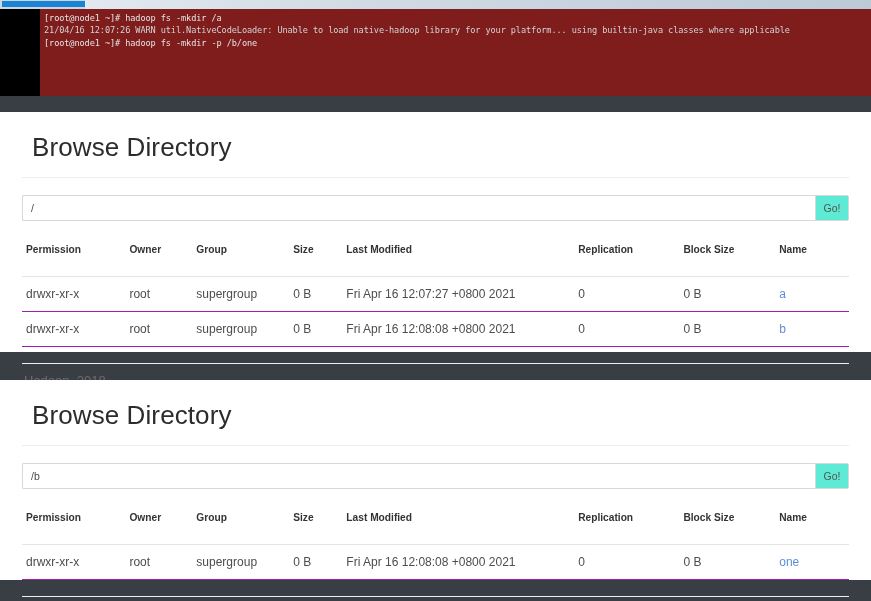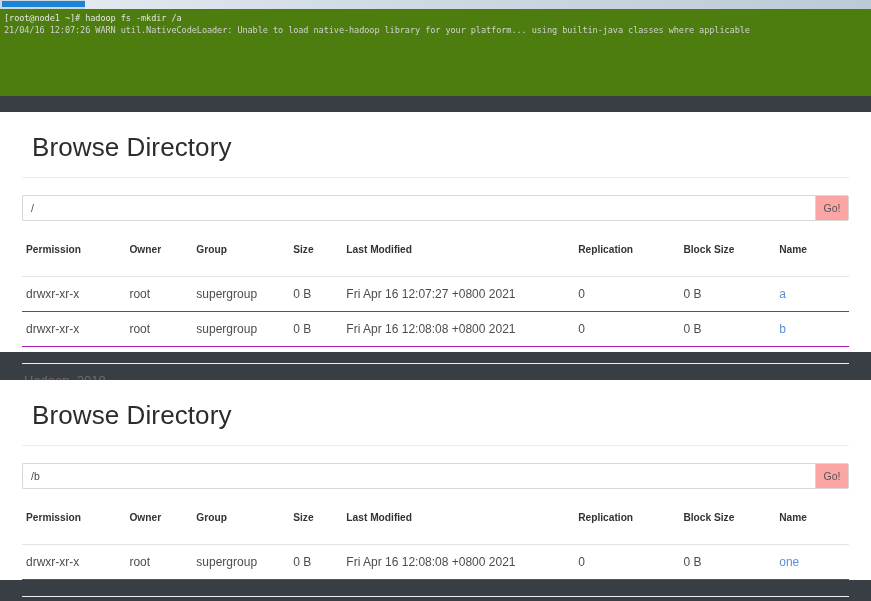--- a/index.html
+++ b/index.html
@@ -49,22 +49,23 @@
     position: absolute;
     left: 85px;
     top: 0;
     right: 0;
     height: 9px;
     background: linear-gradient(to right, #e6ecf2, #cfdae4 40%, #b9c8d6);
     opacity: .85;
   }
   .terminal-body {
     padding: 3px 4px 12px 4px;
-    background: #4d7c0f;
+    background: #7f1d1d;
     height: 84px;
+    margin-left: 40px;
   }
   .term-line {
     color: #d8d8d8;
     font-family: "DejaVu Sans Mono", "Liberation Mono", monospace;
     font-size: 8.6px;
     line-height: 12.4px;
     white-space: pre;
     letter-spacing: -0.1px;
   }
   .term-line.cmd { color: #e4e4e4; }
@@ -122,21 +123,21 @@
     padding: 0 8px;
     outline: none;
     height: 26px;
     box-sizing: border-box;
     border-radius: 2px 0 0 2px;
   }
   .go-button {
     flex: 0 0 auto;
     width: 34px;
     border: 1px solid #d8d8d8;
-    background: #fca5a5;
+    background: #5eead4;
     color: #555;
     font-family: "Liberation Sans", sans-serif;
     font-size: 10.5px;
     cursor: pointer;
     border-radius: 0 2px 2px 0;
     height: 26px;
     box-sizing: border-box;
     padding: 0;
   }
 
@@ -196,20 +197,21 @@
 <div class="page">
 
   <div class="terminal-window">
     <div class="terminal-titlebar">
       <div class="tb-accent"></div>
       <div class="tb-fade"></div>
     </div>
     <div class="terminal-body">
       <div class="term-line cmd">[root@node1 ~]# hadoop fs -mkdir /a</div>
       <div class="term-line warn">21/04/16 12:07:26 WARN util.NativeCodeLoader: Unable to load native-hadoop library for your platform... using builtin-java classes where applicable</div>
+      <div class="term-line cmd">[root@node1 ~]# hadoop fs -mkdir -p /b/one</div>
     </div>
   </div>
 
   <div class="panel" id="panel-top">
     <div class="panel-inner">
       <h1 class="page-title">Browse Directory</h1>
       <hr class="title-rule">
 
       <div class="path-row">
         <input class="path-input" type="text" value="/" style="">

